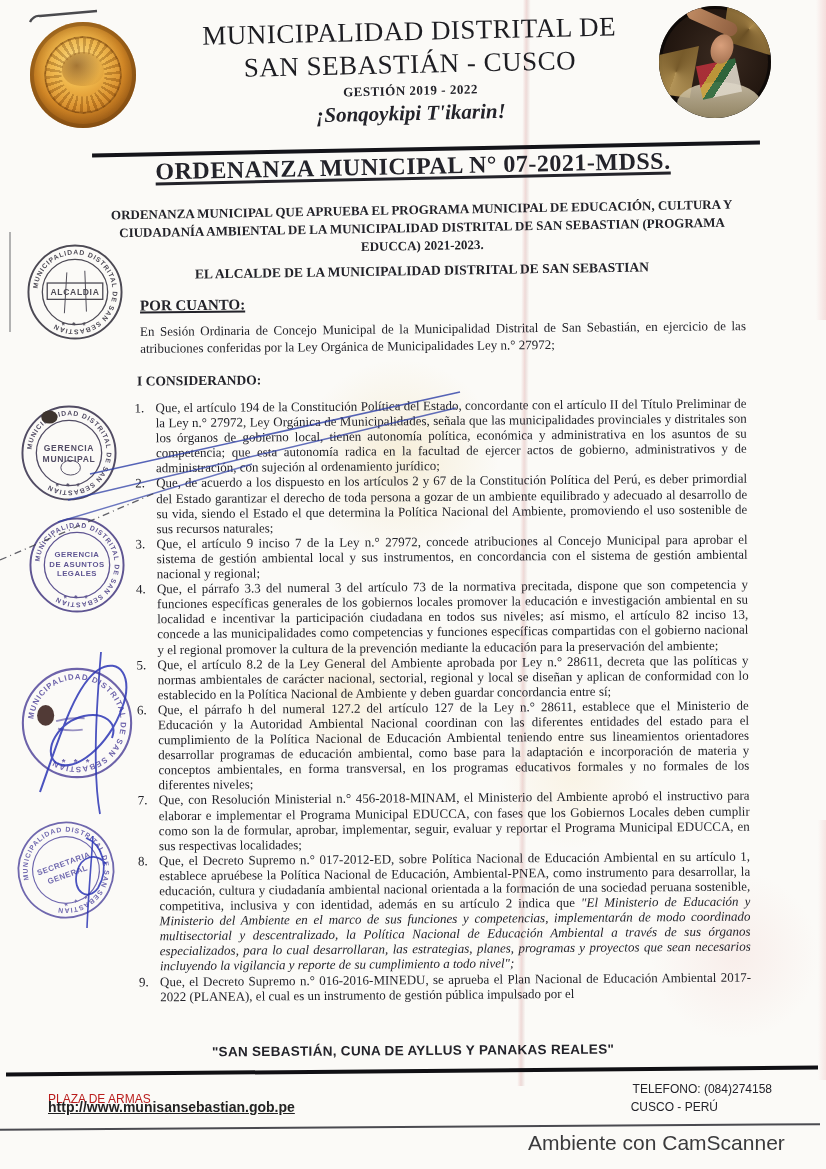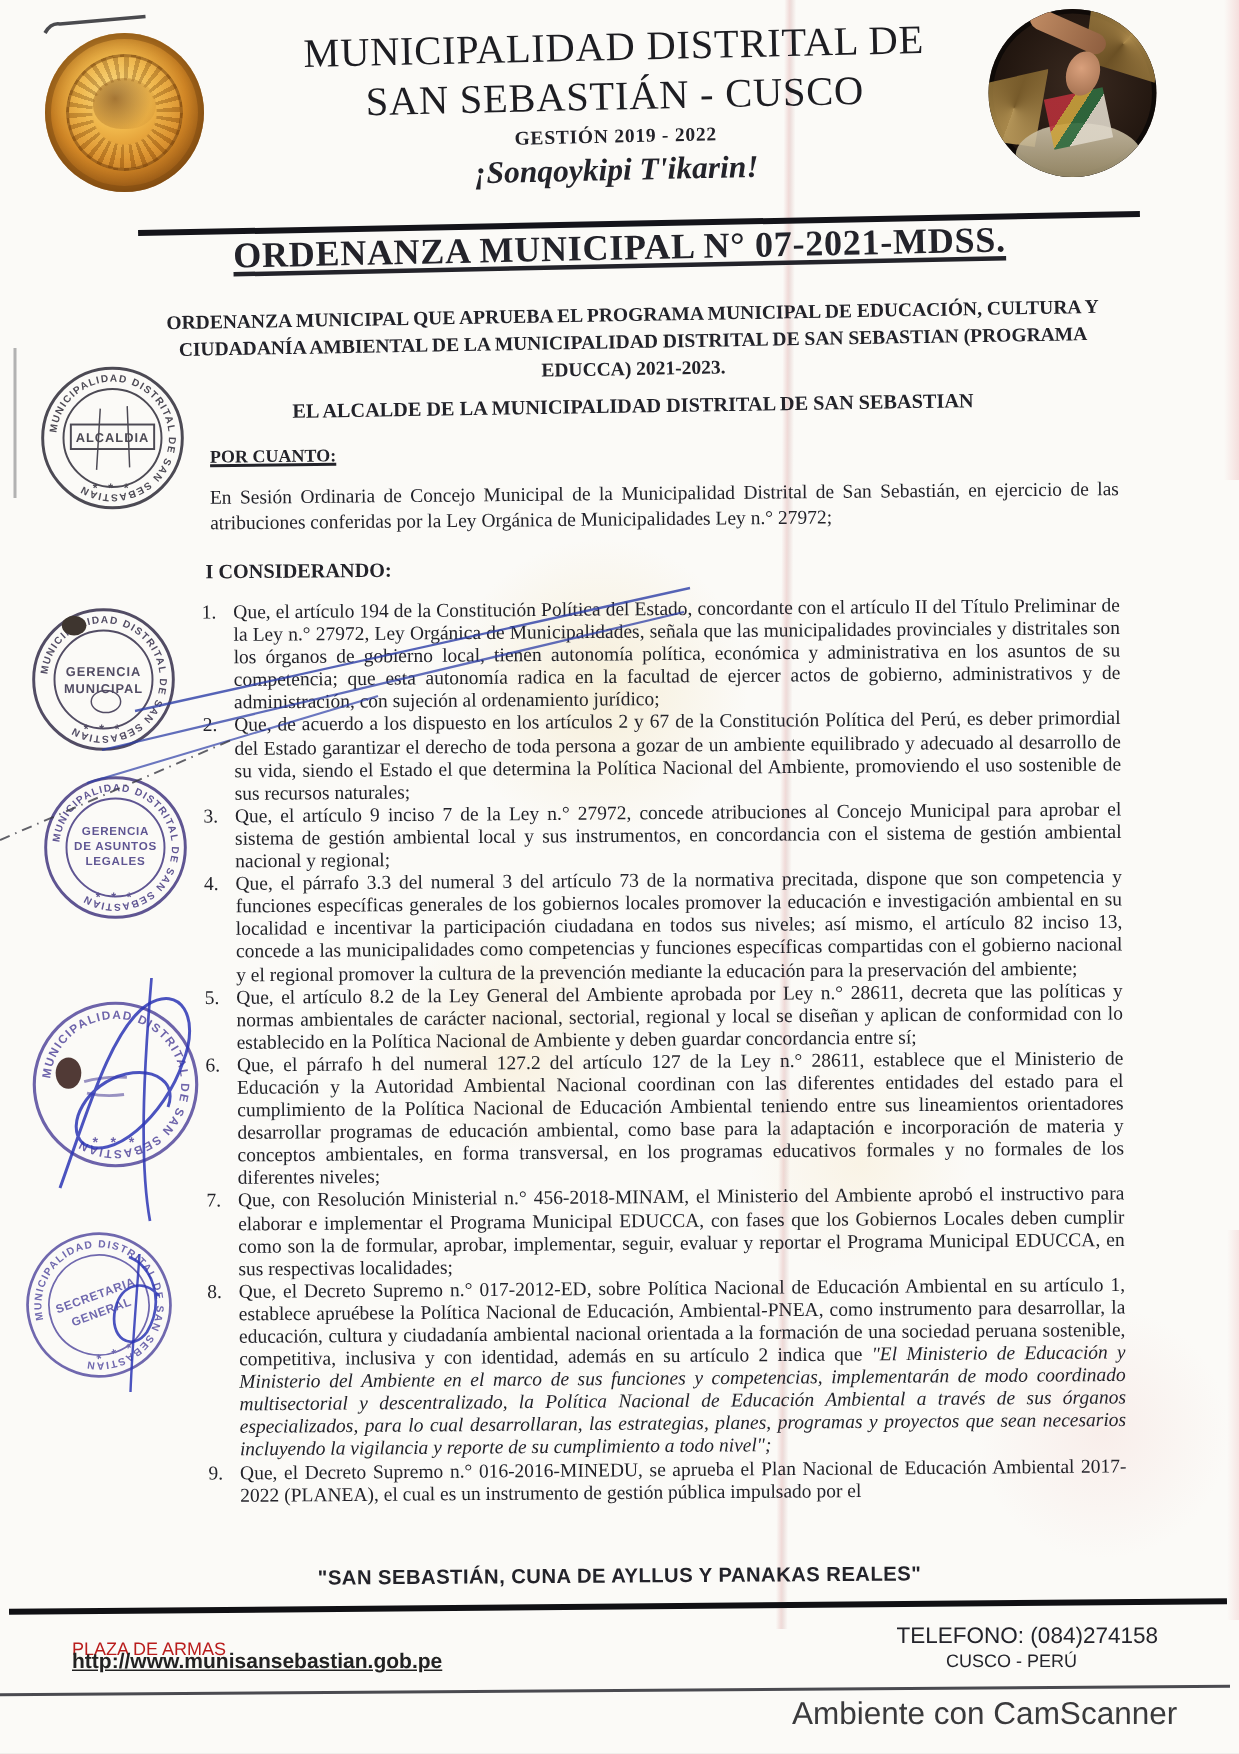--- a/index.html
+++ b/index.html
@@ -46,41 +46,41 @@
   .ordinance-title{
     position:absolute;left:50px;top:153px;width:726px;text-align:center;
     font-size:24px;font-weight:bold;letter-spacing:.5px;transform:rotate(-1.2deg);
     text-decoration:underline;text-decoration-thickness:2.5px;text-underline-offset:3px;
   }
   .subject{
     position:absolute;left:108px;top:201px;width:628px;text-align:center;
     font-size:13px;font-weight:bold;line-height:1.38;transform:rotate(-1deg);
   }
   .addressee{position:absolute;left:108px;top:263px;width:628px;text-align:center;font-size:13.5px;font-weight:bold;transform:rotate(-0.9deg);}
-  .por-cuanto{position:absolute;left:140px;top:297px;font-size:12px;font-weight:bold;text-decoration:underline;text-decoration-thickness:1.5px;transform:rotate(-0.6deg);}
+  .por-cuanto{position:absolute;left:140px;top:297px;font-size:15px;font-weight:bold;text-decoration:underline;text-decoration-thickness:1.5px;transform:rotate(-0.6deg);}
   .intro{position:absolute;left:140px;top:321px;width:606px;font-size:13px;line-height:1.3;text-align:justify;margin:0;transform:rotate(-0.55deg);}
   .considerando{position:absolute;left:137px;top:373px;font-size:13.5px;font-weight:bold;transform:rotate(-0.5deg);}
   .items{position:absolute;left:137px;top:398px;width:612px;height:650px;overflow:hidden;transform:rotate(-0.45deg);}
   .item{display:flex;font-size:13px;line-height:15.1px;}
   .item .num{flex:none;width:21px;}
   .item .txt{flex:1;text-align:justify;}
   .item .txt i{font-style:italic;}
   
   .stamp{position:absolute;opacity:.88;}
   .stamp text{font-family:"Liberation Sans", sans-serif;}
   .ringtext{font-size:8.3px;font-weight:bold;letter-spacing:1.1px;}
   .ctr{font-size:10.5px;font-weight:bold;text-anchor:middle;letter-spacing:.8px;}
   .ctr-sm{font-size:9.5px;font-weight:bold;text-anchor:middle;letter-spacing:.6px;}
   .stars{font-size:10px;font-weight:bold;text-anchor:middle;letter-spacing:3px;}
   
   .slogan{position:absolute;left:0;top:1043px;width:826px;text-align:center;font-family:"Liberation Sans", sans-serif;font-size:13.5px;font-weight:bold;letter-spacing:.3px;transform:rotate(-0.4deg);}
   .rule-thick{position:absolute;left:6px;top:1069px;width:812px;height:3.5px;background:#101014;transform:rotate(-0.5deg);}
   .addr{position:absolute;left:48px;top:1092px;font-family:"Liberation Sans", sans-serif;font-size:12px;color:#b91c1c;}
   .url{position:absolute;left:48px;top:1099px;font-family:"Liberation Sans", sans-serif;font-size:14px;font-weight:bold;color:#222;text-decoration:underline;}
-  .phone{position:absolute;right:54px;top:1082px;font-family:"Liberation Sans", sans-serif;font-size:15px;}
+  .phone{position:absolute;right:54px;top:1082px;font-family:"Liberation Sans", sans-serif;font-size:12px;}
   .city{position:absolute;right:108px;top:1100px;font-family:Liberation Sans, sans-serif;font-size:12px;text-align:right;}
   .rule-thin{position:absolute;left:0;top:1126px;width:820px;height:2px;background:#4a4a50;transform:rotate(-0.4deg);}
   .camscanner{position:absolute;left:528px;top:1131px;font-family:"Liberation Sans", sans-serif;font-size:21px;color:#3a3a3c;}
   
   .blob{position:absolute;border-radius:50%;pointer-events:none;}
   .crease{position:absolute;left:520px;top:0;width:8px;height:1086px;pointer-events:none;
     background:linear-gradient(to right, transparent, rgba(208,128,128,.26) 45%, rgba(165,82,82,.16) 58%, transparent);transform:rotate(.3deg);}
   .edge-strip{position:absolute;right:0;top:0;width:10px;height:320px;background:linear-gradient(to left, rgba(236,182,182,.4), transparent);pointer-events:none;}
   .edge-strip2{position:absolute;right:0;top:820px;width:8px;height:260px;background:linear-gradient(to left, rgba(236,182,182,.3), transparent);pointer-events:none;}
   .left-sliver{position:absolute;left:9px;top:232px;width:2px;height:100px;background:#6a6a6e;opacity:.5;pointer-events:none;}

